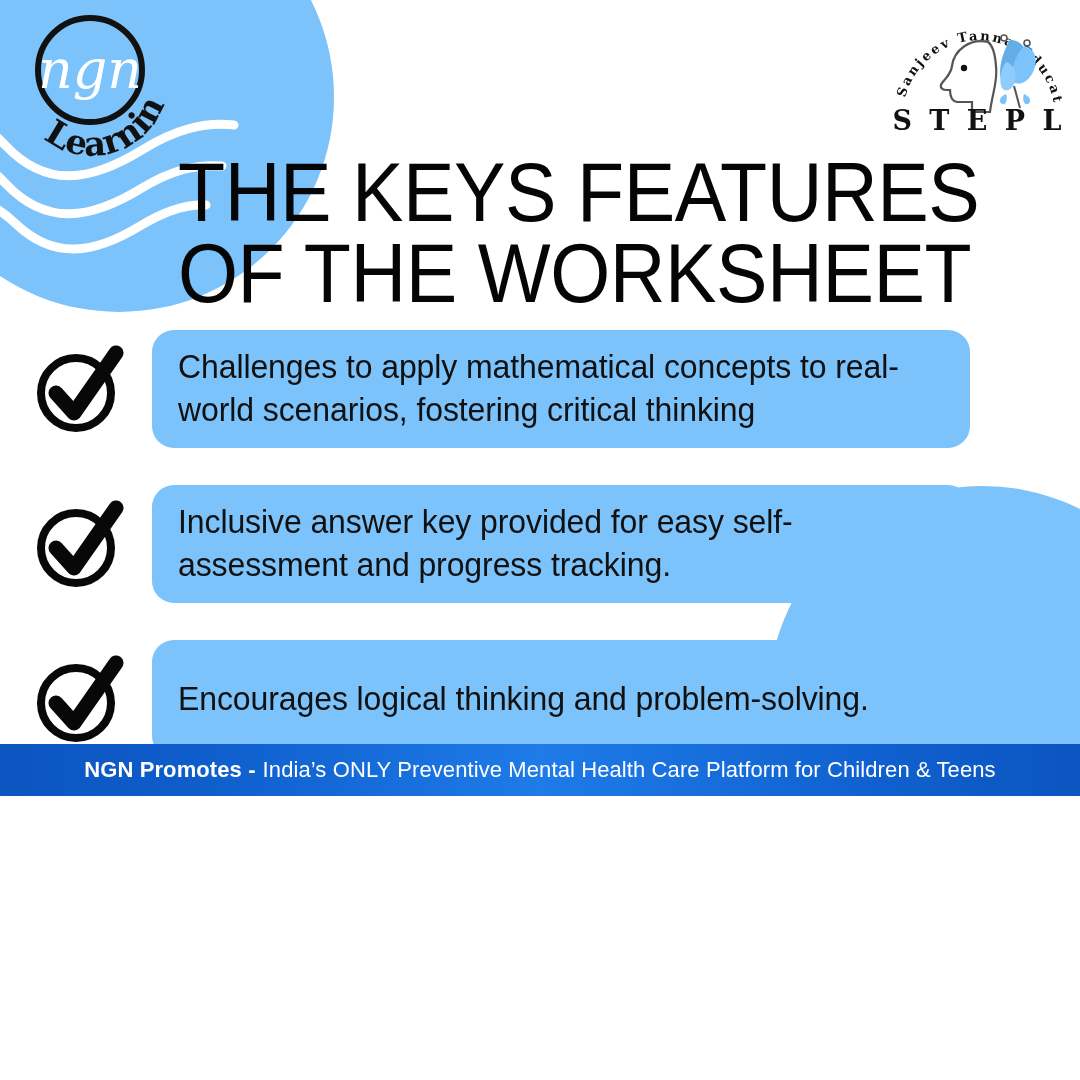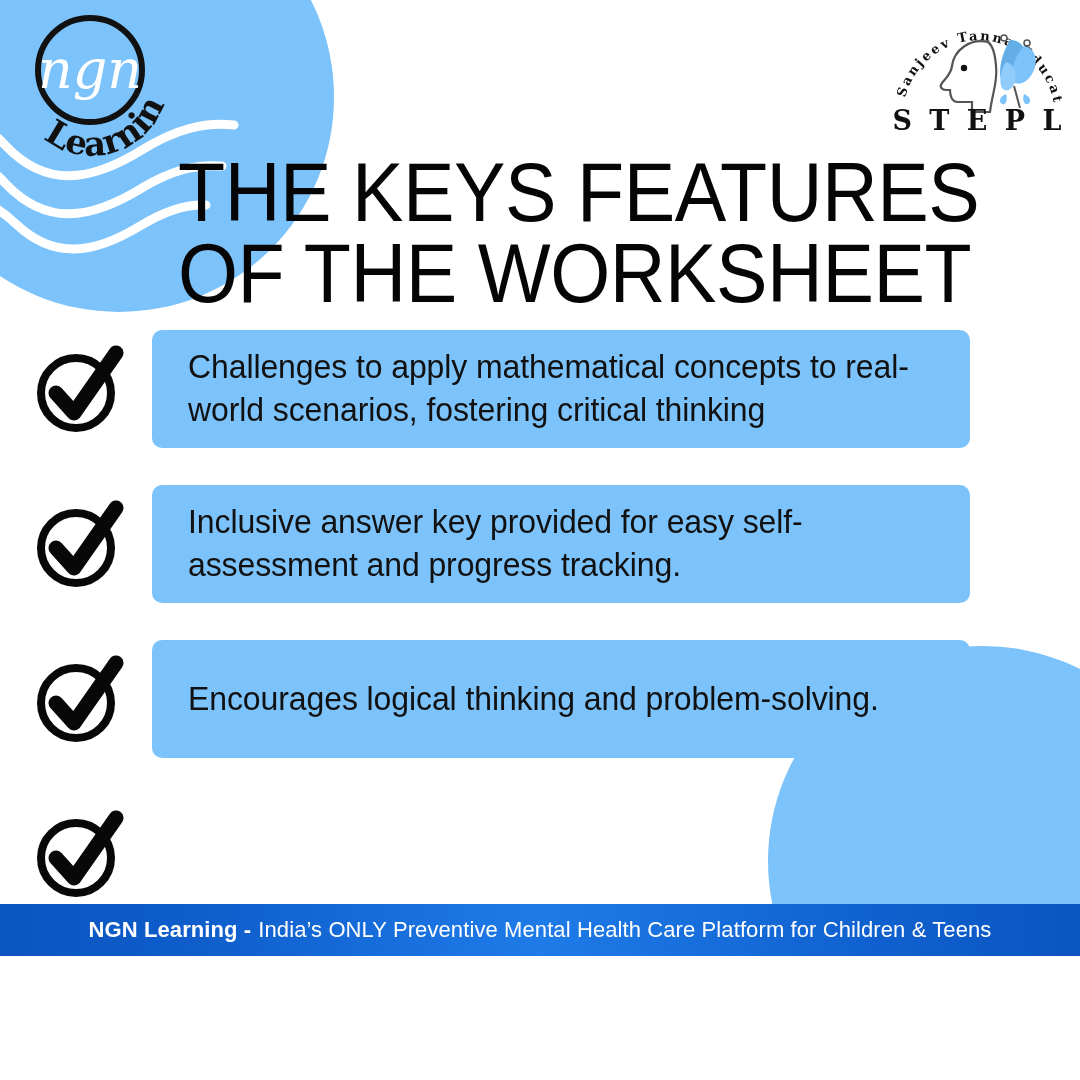--- a/index.html
+++ b/index.html
@@ -6,21 +6,21 @@
     margin: 0;
     padding: 0;
     background: #ffffff;
   }
   body {
     font-family: "Liberation Sans", sans-serif;
   }
   #poster {
     position: relative;
     width: 1080px;
-    height: 956px;
+    height: 796px;
     background: #ffffff;
     overflow: hidden;
   }
 
   
   .blob-topleft {
     position: absolute;
     left: -96px;
     top: -118px;
     width: 430px;
@@ -109,24 +109,24 @@
     align-items: center;
     justify-content: center;
     padding-left: 4px;
     box-sizing: border-box;
   }
   .check-icon { display: block; }
   .feature-pill {
     flex: 1 1 auto;
     margin-right: 110px;
     background: #7CC2FB;
-    border-radius: 10px;
+    border-radius: 22px;
     height: 118px;
     box-sizing: border-box;
-    padding: 12px 26px 12px 36px;
+    padding: 12px 26px 12px 26px;
     display: flex;
     flex-direction: column;
     justify-content: center;
   }
   .feature-text {
     font-family: "Liberation Sans", sans-serif;
     font-size: 33.5px;
     line-height: 1.27;
     color: #111111;
     transform: scaleX(0.955);
@@ -268,17 +268,17 @@
           <circle cx="46" cy="52" r="35" fill="none" stroke="#080808" stroke-width="8"></circle>
           <path d="M26 52 L 44 72 L 86 12" fill="none" stroke="#080808" stroke-width="15" stroke-linecap="round" stroke-linejoin="round"></path>
         </svg>
       </div>
     </div>
 
   </div>
 
   <div class="footer">
     <div class="footer-text">
-      <span class="footer-brand">NGN Learning -</span><span class="footer-tagline">India’s ONLY Preventive Mental Health Care Platform for Children &amp; Teens</span>
+      <span class="footer-brand">NGN Promotes -</span><span class="footer-tagline">India’s ONLY Preventive Mental Health Care Platform for Children &amp; Teens</span>
     </div>
   </div>
 
 </div>
 
 </body></html>

